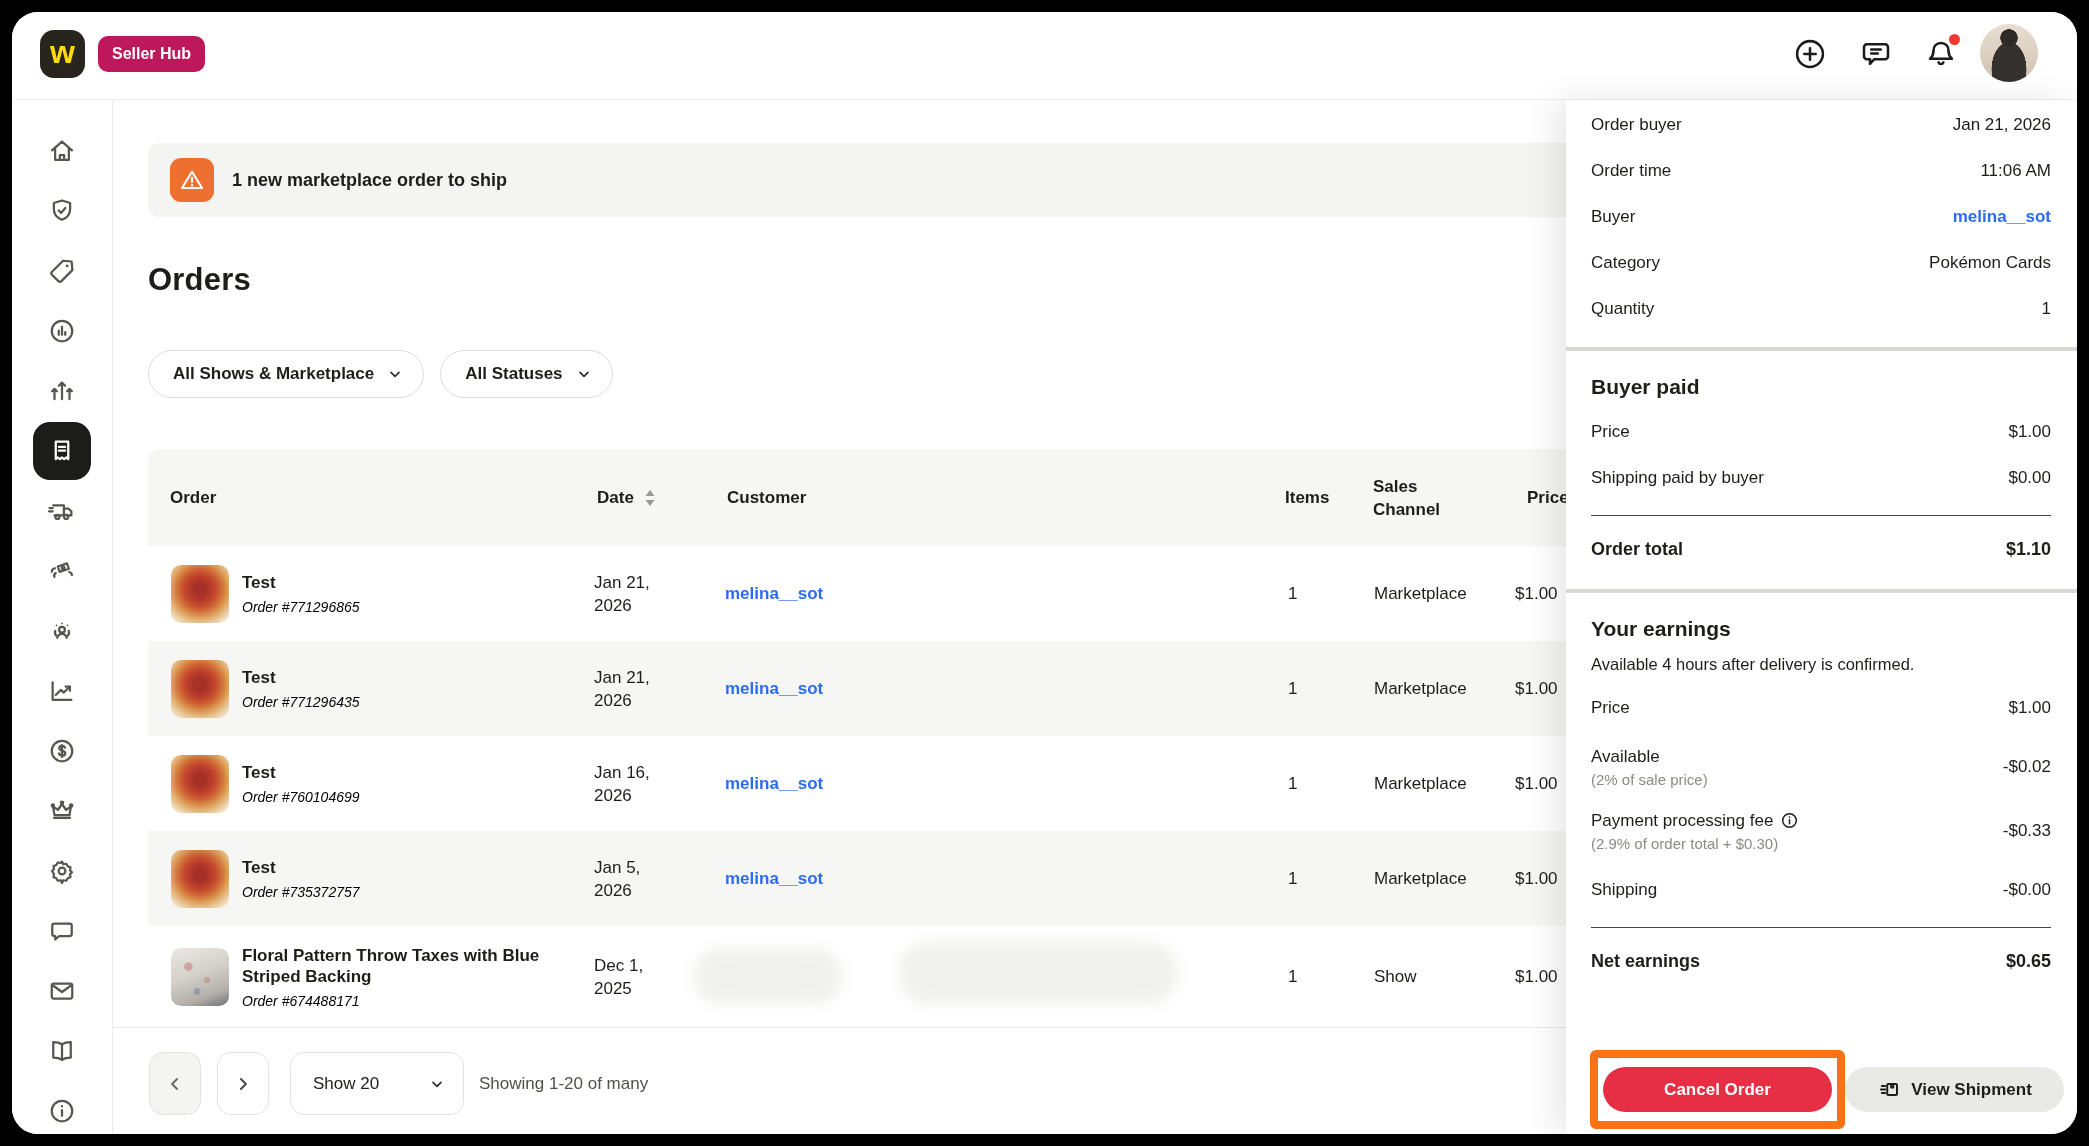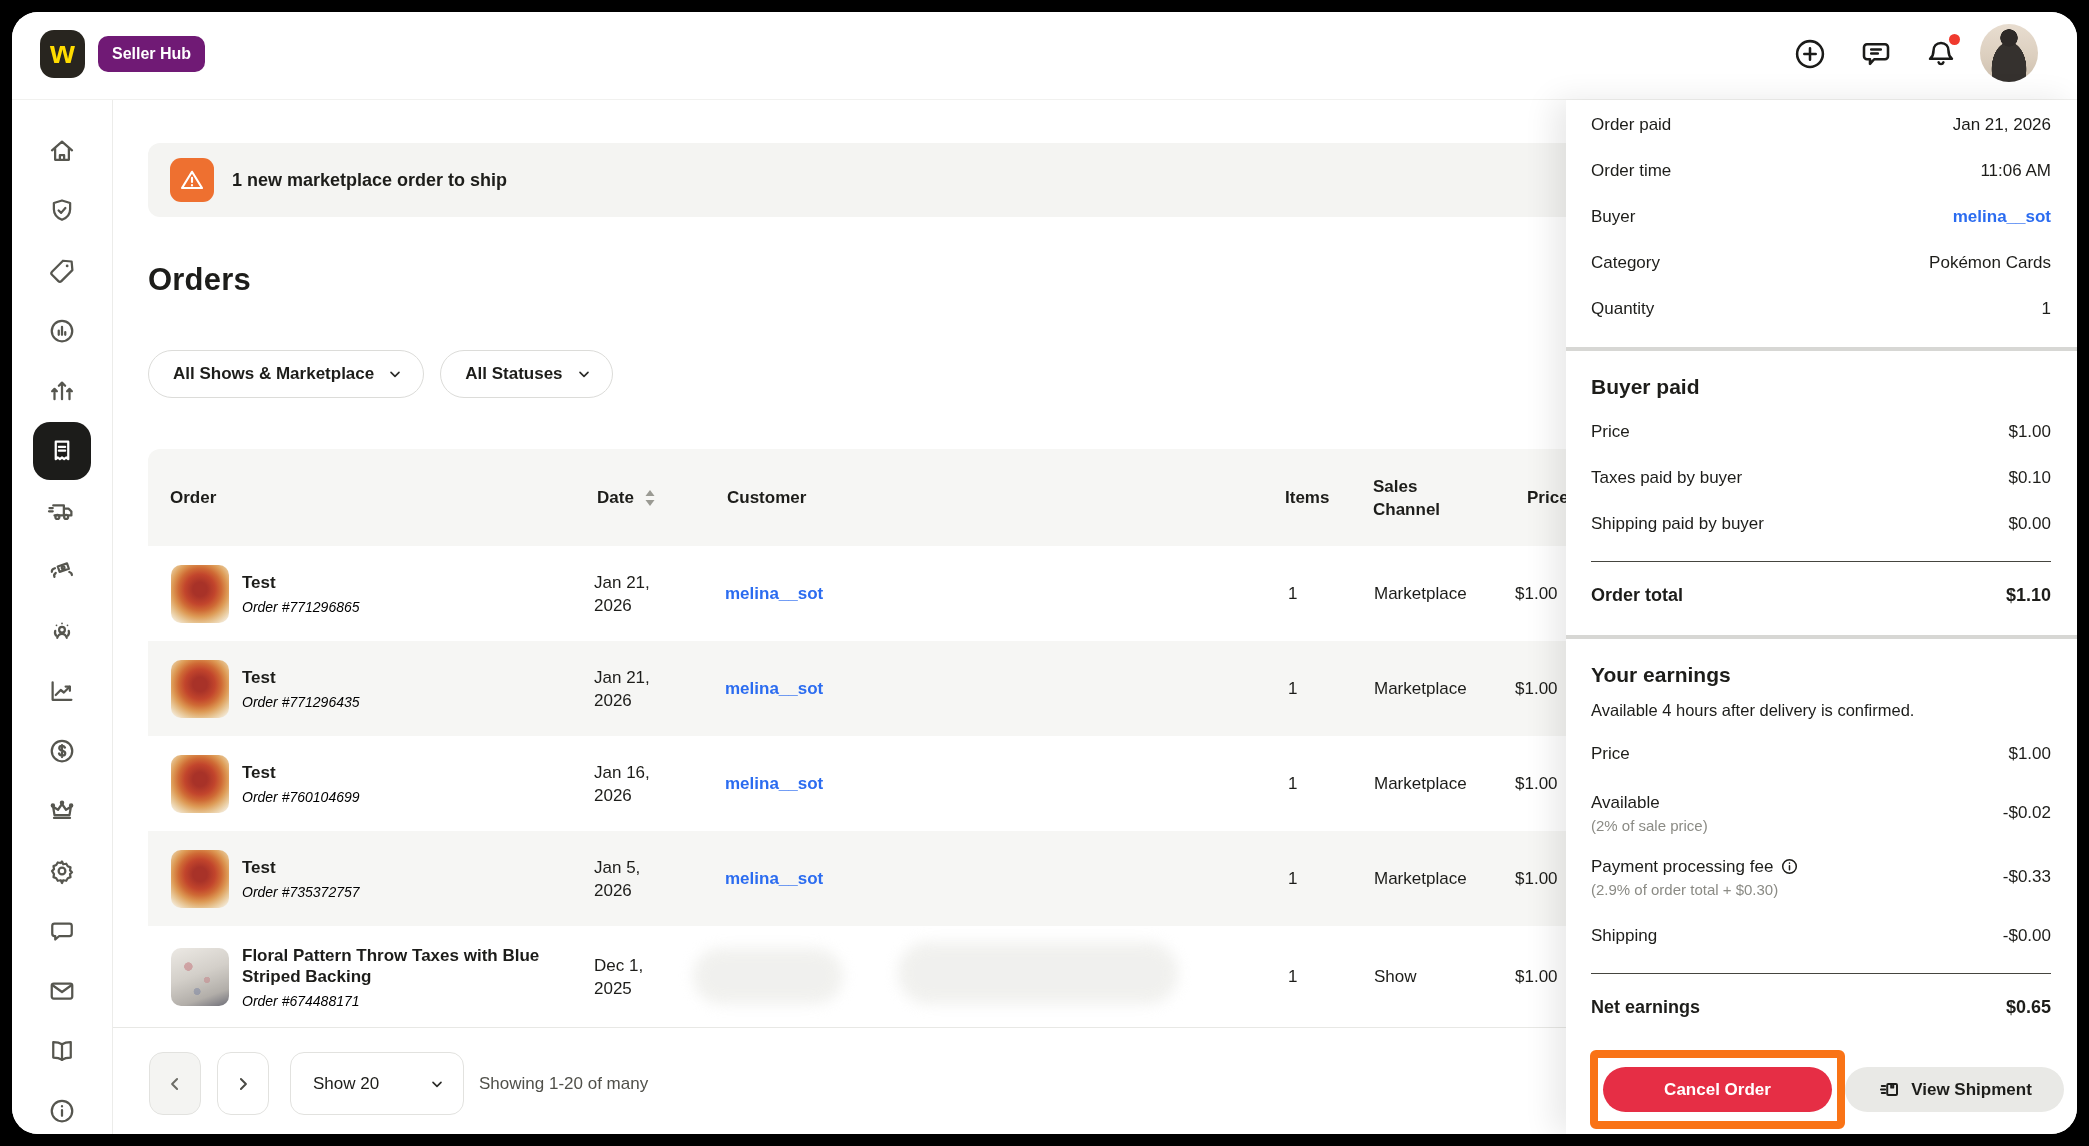--- a/index.html
+++ b/index.html
@@ -5,21 +5,21 @@
   * { margin:0; padding:0; box-sizing:border-box; }
   html,body { width:2089px; height:1146px; background:#000; font-family:"Liberation Sans", sans-serif; }
   .window {
     position:absolute; left:12px; top:12px; width:2065px; height:1122px;
     background:#fff; border-radius:26px; overflow:hidden; color:#1d1d1a;
   }
   
   .topbar { position:absolute; left:0; top:0; width:100%; height:88px; background:#fff; border-bottom:1px solid #f1f1ef; z-index:5; }
   .logo { position:absolute; left:28px; top:18px; width:45px; height:48px; background:#28251f; border-radius:14px; display:flex; align-items:center; justify-content:center; }
   .logo span { color:#ffdc00; font-size:32px; font-weight:bold; margin-top:-4px; }
-  .hub-badge { position:absolute; left:86px; top:24px; background:#701a75; color:#fff; font-size:16px; font-weight:bold; padding:9px 14px; border-radius:10px; }
+  .hub-badge { position:absolute; left:86px; top:24px; background:#be185d; color:#fff; font-size:16px; font-weight:bold; padding:9px 14px; border-radius:10px; }
   .tb-icon { position:absolute; top:24px; width:36px; height:36px; color:#1b1b19; }
   .tb-icon svg { width:36px; height:36px; }
   .bell-dot { position:absolute; right:-1px; top:-2px; width:11px; height:11px; border-radius:50%; background:#f03a2e; }
   .avatar { position:absolute; left:1968px; top:12px; width:58px; height:58px; border-radius:50%;
     background:
       radial-gradient(circle at 50% 24%, #2e2a28 0 16%, transparent 17%),
       radial-gradient(ellipse at 50% 78%, #35312e 0 42%, transparent 43%),
       linear-gradient(180deg,#e8ddd0 0%, #dccfbf 55%, #cdbfae 100%);
   }
   
@@ -366,21 +366,21 @@
     <span>Show 20</span>
     <svg class="chev" viewBox="0 0 24 24" fill="none" stroke="currentColor" stroke-width="2.4" stroke-linecap="round" stroke-linejoin="round">
         <path d="m6 9.5 6 6 6-6"></path>
       </svg>
   </div>
   <div class="showing-text">Showing 1-20 of many</div>
 
   <div class="panel">
     <div style="padding-top:2px;">
       <div class="kv">
-        <span>Order paid</span>
+        <span>Order buyer</span>
         <span class="val">Jan 21, 2026</span>
       </div>
       <div class="kv">
         <span>Order time</span>
         <span class="val">11:06 AM</span>
       </div>
       <div class="kv">
         <span>Buyer</span>
         <span class="val link">melina__sot</span>
       </div>
@@ -393,24 +393,20 @@
         <span class="val">1</span>
       </div>
     </div>
 
     <div class="divider-thick"></div>
 
     <div class="section-h">Buyer paid</div>
     <div class="kv" style="margin-top:6px;">
       <span>Price</span>
       <span class="val">$1.00</span>
-    </div>
-    <div class="kv">
-      <span>Taxes paid by buyer</span>
-      <span class="val">$0.10</span>
     </div>
     <div class="kv">
       <span>Shipping paid by buyer</span>
       <span class="val">$0.00</span>
     </div>
     <div class="divider-thin"></div>
     <div class="total-row">
       <span>Order total</span>
       <span>$1.10</span>
     </div>

